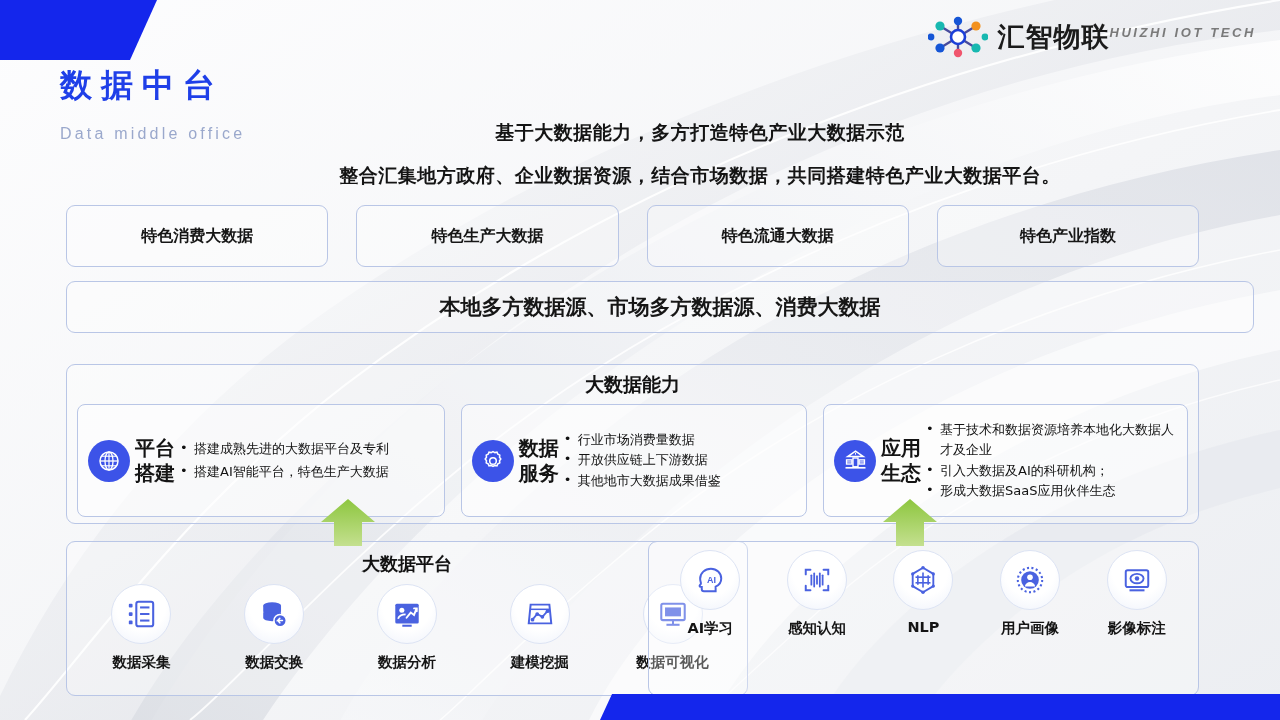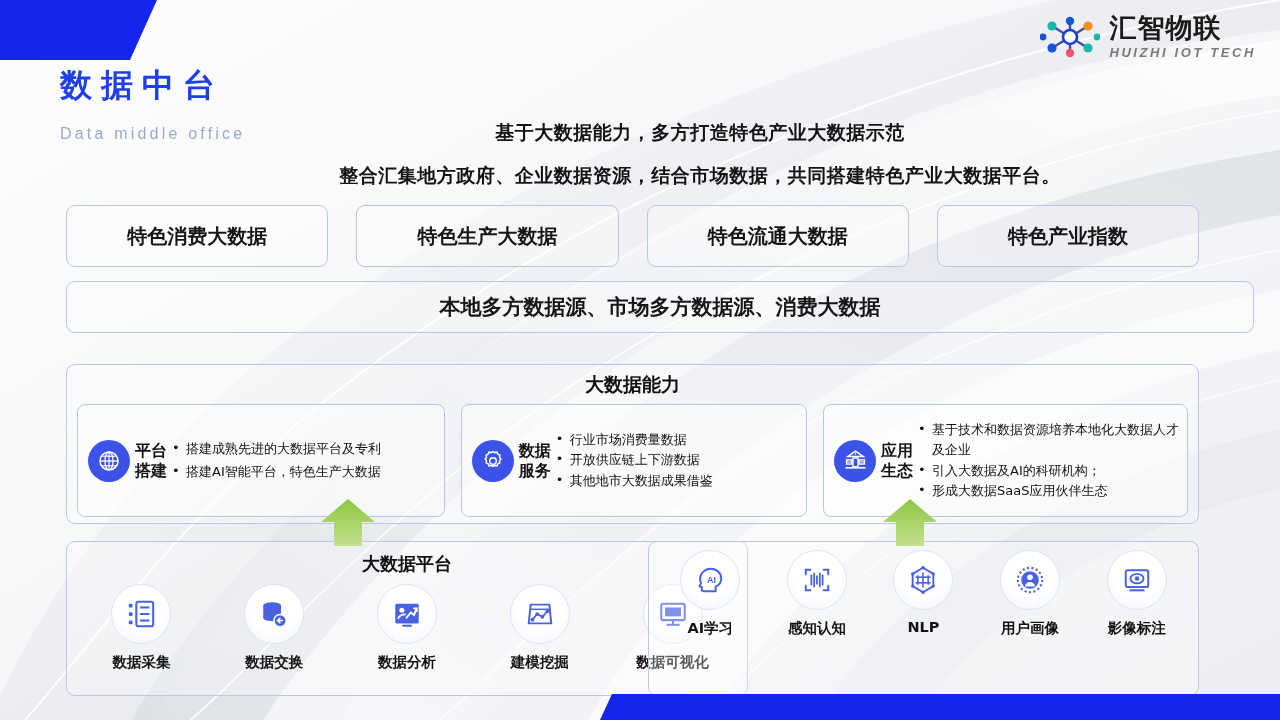--- a/index.html
+++ b/index.html
@@ -12,21 +12,21 @@
   #bg { position:absolute; inset:0; z-index:0; }
   #stage { position:absolute; inset:0; z-index:2; }
 
   
   .corner-shape { position:absolute; left:0; top:0; width:170px; height:60px; z-index:3; }
   .logo-wrap {
     position:absolute; right:24px; top:10px; height:54px;
     display:flex; align-items:center; gap:9px; z-index:4;
   }
   .logo-mark { width:60px; height:44px; flex:0 0 auto; }
-  .logo-text { display:flex; flex-direction:column; justify-content:center; }
+  .logo-text { display:flex; justify-content:center; }
   .logo-cn {
     font-size:27px; font-weight:bold; color:#1b1b1b; letter-spacing:1px;
     line-height:1.05; font-family:"DejaVu Sans",sans-serif;
   }
   .logo-en {
     font-size:13px; color:#7a7a7a; letter-spacing:2.6px; font-style:italic;
     font-weight:bold; margin-top:2px; text-align:left;
   }
 
   .title-block { position:absolute; left:60px; top:68px; z-index:4; }
@@ -53,21 +53,21 @@
   .card {
     border:1px solid #b9c6e6; border-radius:9px;
     background:rgba(255,255,255,0.30);
   }
 
   
   .row-top { position:absolute; left:66px; top:205px; width:1133px; height:62px;
              display:flex; gap:28px; z-index:4; }
   .row-top .cell {
     flex:1; display:flex; align-items:center; justify-content:center;
-    font-size:20px; font-weight:bold; color:#161616;
+    font-size:16px; font-weight:bold; color:#161616;
     font-family:"DejaVu Sans",sans-serif;
   }
 
   
   .src-bar {
     position:absolute; left:66px; top:281px; width:1188px; height:52px; z-index:4;
     display:flex; align-items:center; justify-content:center;
     font-size:21px; font-weight:bold; color:#161616;
     font-family:Liberation Mono, monospace;
   }
@@ -85,21 +85,21 @@
   }
   .cap-card.c1 { width:374px; }
   .cap-card.c2 { width:352px; }
   .cap-card.c3 { width:371px; }
   .cap-ico {
     width:42px; height:42px; border-radius:50%; background:#3c53e8;
     flex:0 0 auto; display:flex; align-items:center; justify-content:center;
     margin-right:5px;
   }
   .cap-lbl {
-    font-size:16px; font-weight:bold; color:#141414; line-height:1.22;
+    font-size:20px; font-weight:bold; color:#141414; line-height:1.22;
     margin-right:4px; flex:0 0 auto; font-family:"DejaVu Sans",sans-serif;
   }
   .cap-lbl span { display:block; }
   .bul { list-style:none; flex:1 1 auto; }
   .bul li {
     position:relative; padding-left:15px; font-size:13px; color:#121212;
     line-height:1.72; font-family:"DejaVu Sans",sans-serif;
   }
   .bul li::before {
     content:"•"; position:absolute; left:1px; top:-1px; font-size:13px; color:#111;

